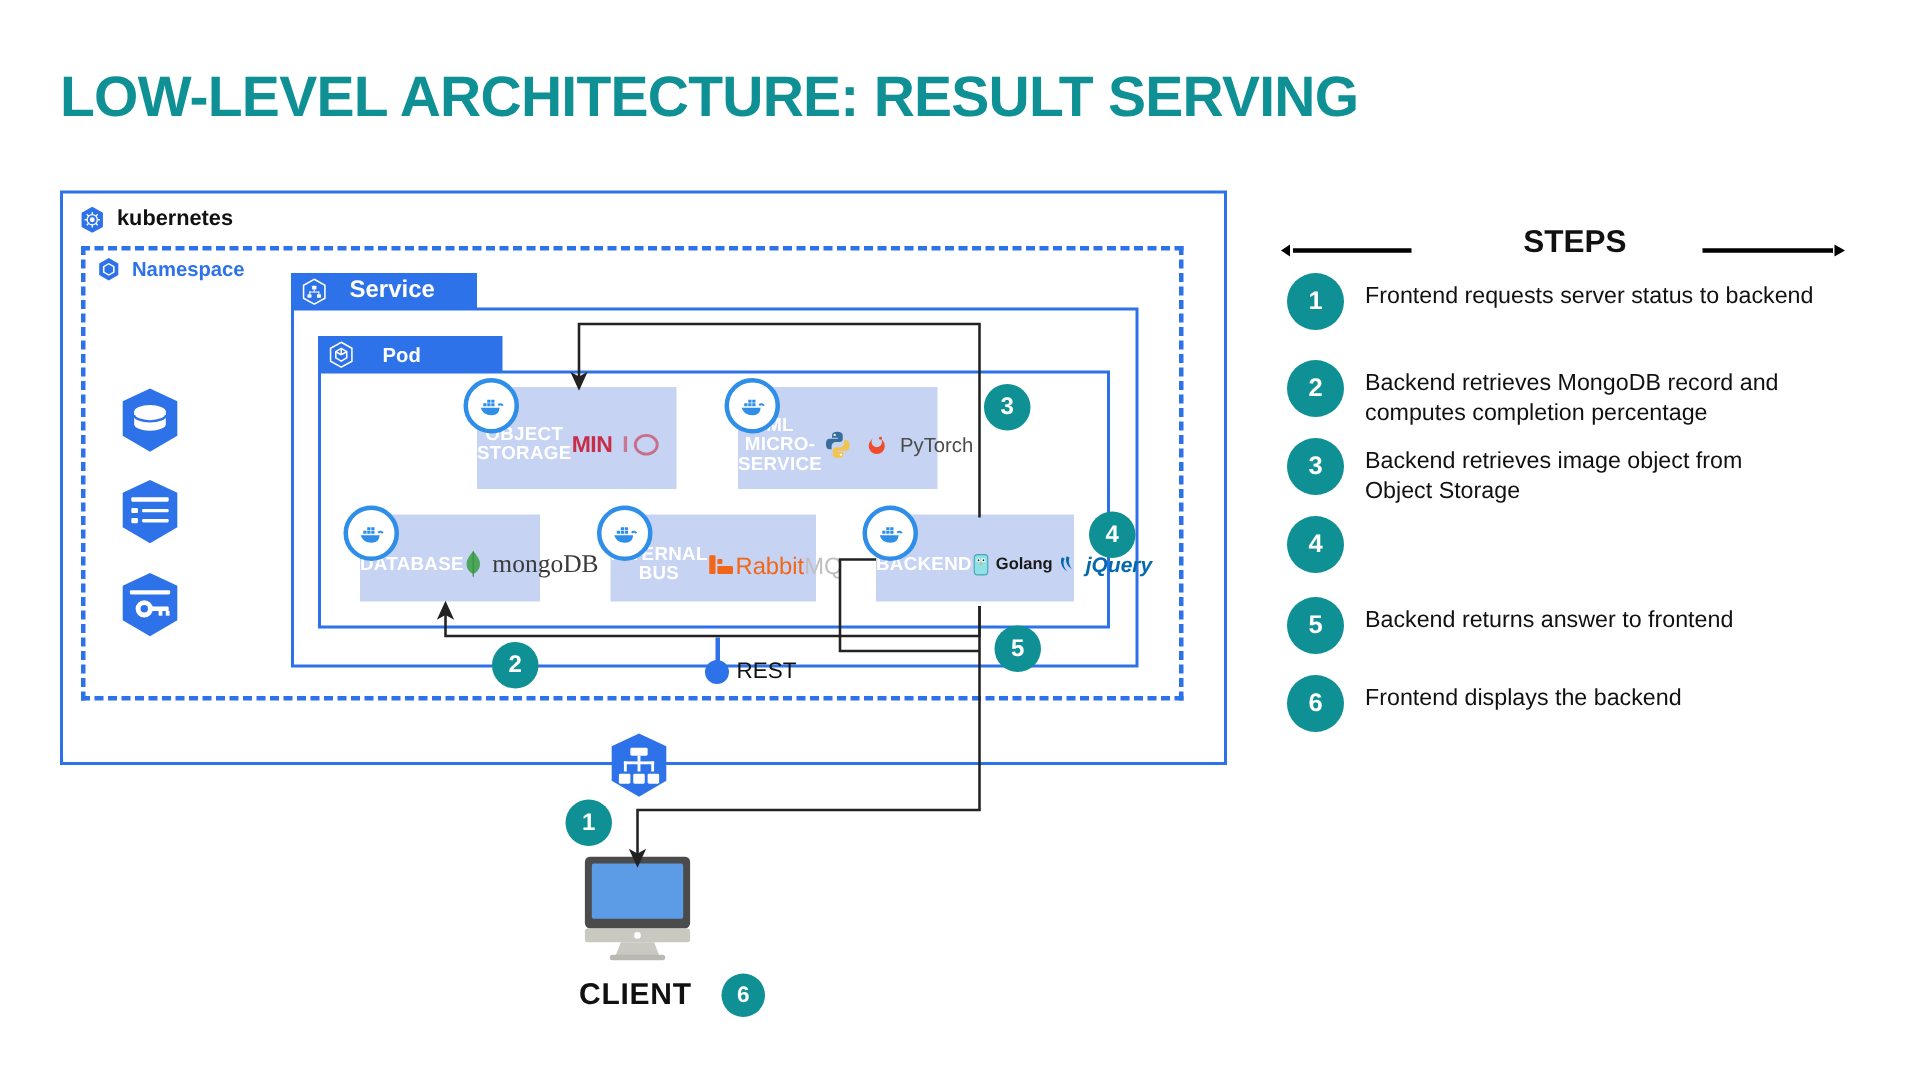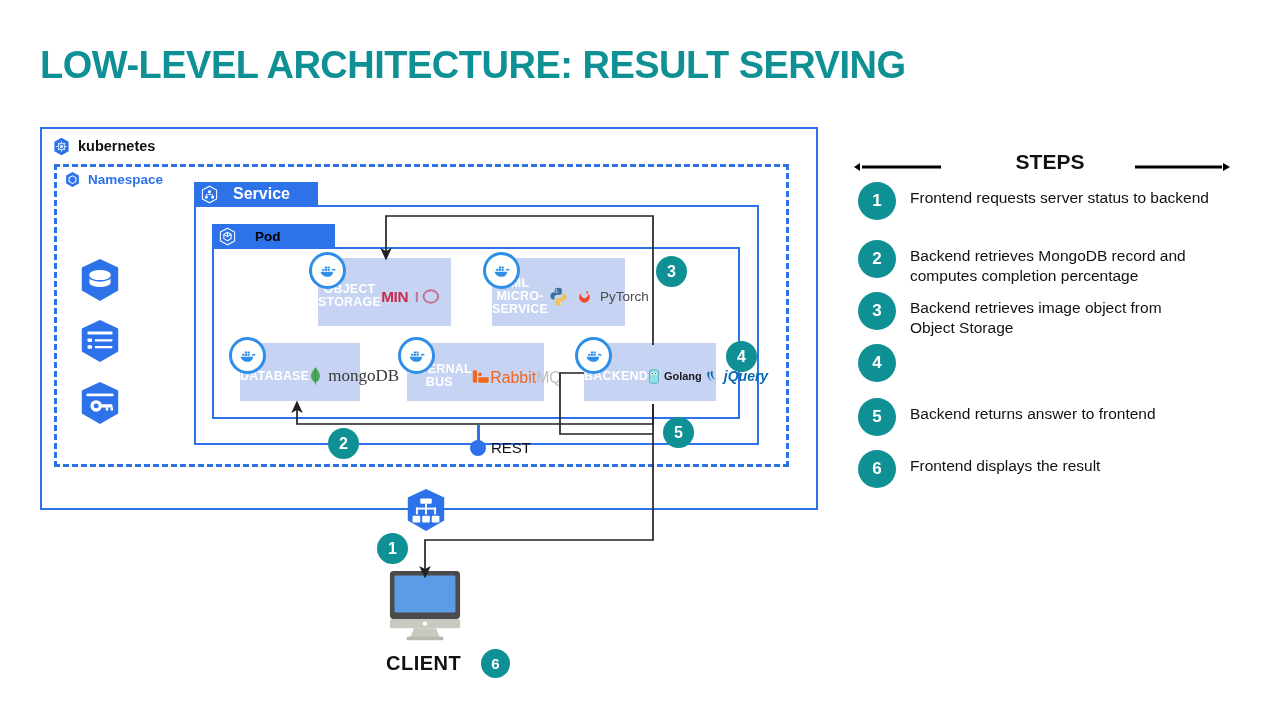--- a/index.html
+++ b/index.html
@@ -53,21 +53,21 @@
   
   #pod-box{
     position:absolute;left:212px;top:247px;width:528px;height:172px;
     border:2.5px solid #2D72E8;box-sizing:border-box;background:#fff;
   }
   #pod-tab{
     position:absolute;left:212px;top:224px;width:123px;height:24px;
     background:#2D72E8;display:flex;align-items:center;gap:6px;
     padding-left:6px;box-sizing:border-box;
   }
-  #pod-tab .tab-text{color:#000000;font-size:13.5px;font-weight:bold;margin-left:12px;}
+  #pod-tab .tab-text{color:#ffffff;font-size:13.5px;font-weight:bold;margin-left:12px;}
 
   
   .svc{
     position:absolute;background:#C6D3F2;box-sizing:border-box;
     display:flex;flex-direction:row;align-items:center;
     justify-content:flex-start;padding-top:8px;
   }
   .svc .svc-title{
     color:#ffffff;font-size:12.5px;font-weight:bold;
     text-align:center;line-height:13px;letter-spacing:.2px;
@@ -467,15 +467,15 @@
   </div>
   <div class="step-row" style="top:194px;left:8px;">
     <div class="num">4</div>
   </div>
   <div class="step-row" style="top:248px;left:8px;">
     <div class="num">5</div>
     <div class="txt">Backend returns answer to frontend</div>
   </div>
   <div class="step-row" style="top:300px;left:8px;">
     <div class="num">6</div>
-    <div class="txt">Frontend displays the result</div>
+    <div class="txt">Frontend displays the backend</div>
   </div>
 </div>
 
 </body></html>

